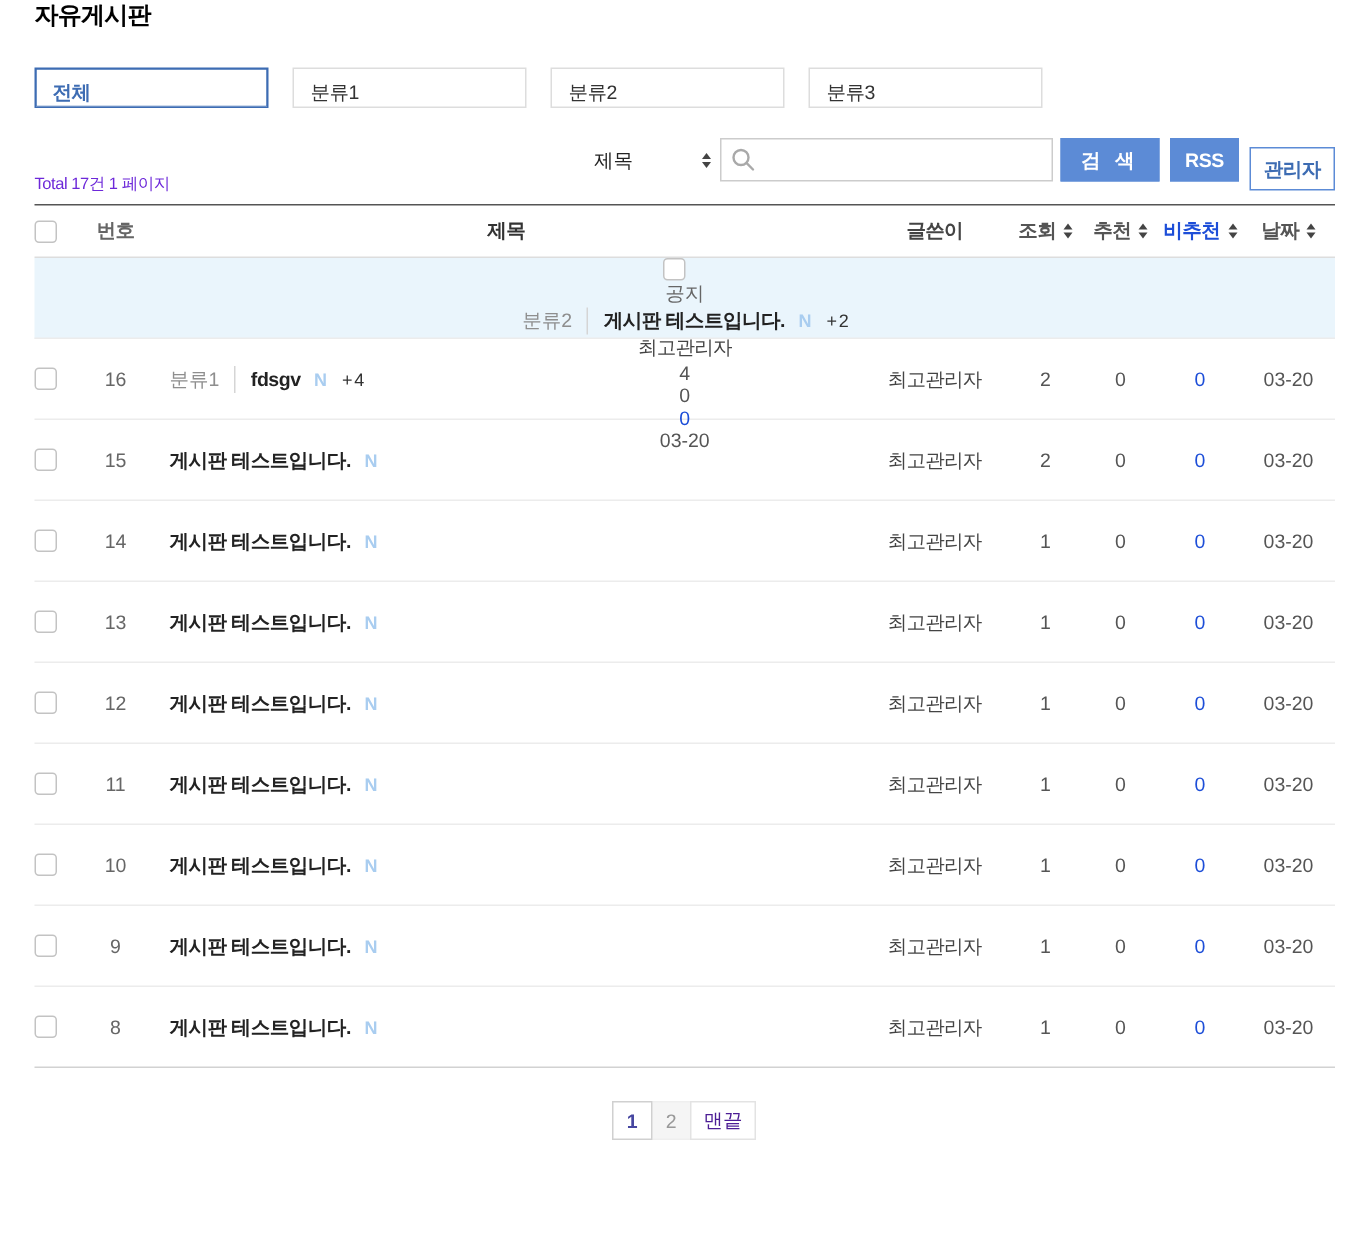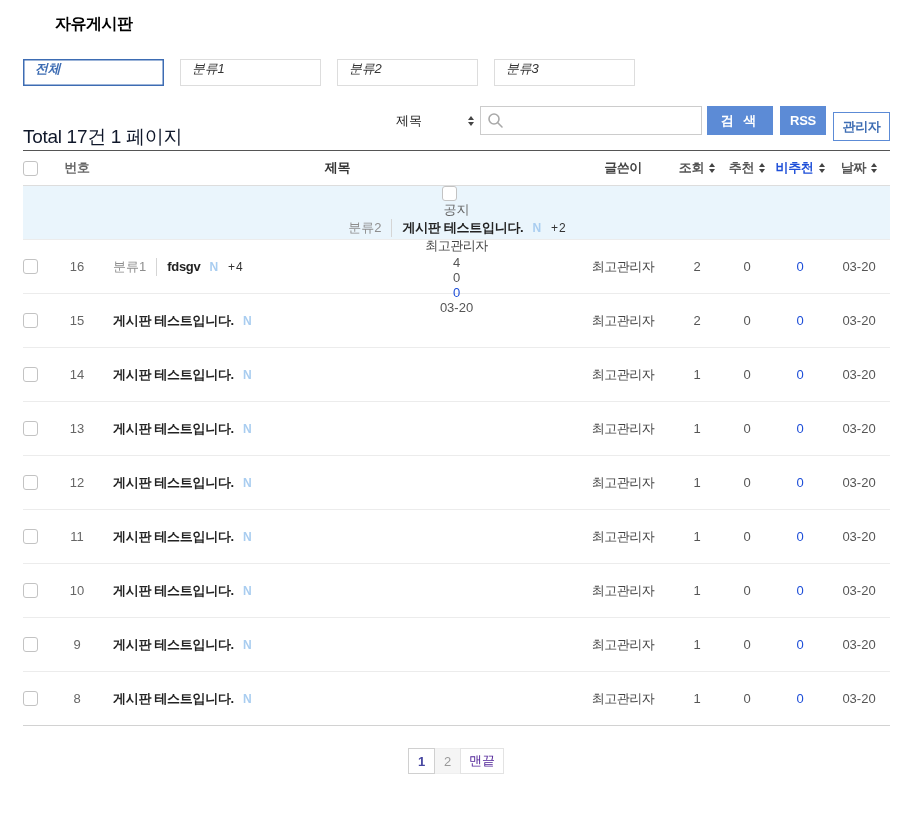--- a/index.html
+++ b/index.html
@@ -7,31 +7,31 @@
     --accent-dark:#3d6cb3;
     --notice-bg:#eaf5fc;
     --new-badge:#a9cdf0;
   }
   *{box-sizing:border-box;margin:0;padding:0;}
   html,body{width:913px;background:#fff;}
   body{font-family:"Liberation Sans","DejaVu Sans",sans-serif;color:#333;}
   .page{width:913px;padding:0 23px;}
 
   
-  .page-title{font-size:16px;font-weight:bold;color:#000;padding-top:14px;letter-spacing:-0.5px;margin-left:32px;}
+  .page-title{font-size:16px;font-weight:bold;color:#000;letter-spacing:-0.5px;}
 
   
   .tabs{display:flex;gap:16px;margin-top:24px;}
-  .tab{width:141px;height:27px;border:1px solid #ddd;background:#fff;display:flex;align-items:flex-start;
-       padding-left:11px;font-size:13px;color:#333;cursor:pointer;letter-spacing:-0.3px;font-style:italic;}
+  .tab{width:156px;height:27px;border:1px solid #ddd;background:#fff;display:flex;align-items:flex-end;
+       padding-left:11px;font-size:13px;color:#333;cursor:pointer;letter-spacing:-0.3px;}
   .tab.active{border:1px solid var(--accent-dark);color:var(--accent-dark);font-weight:bold;box-shadow:inset 0 0 0 0.5px var(--accent-dark);}
 
   
   .list-bar{display:flex;align-items:center;justify-content:space-between;margin-top:20px;height:29px;}
-  .total-text{font-size:19px;color:#0f172a;letter-spacing:-0.3px;margin-top:32px;}
+  .total-text{font-size:11px;color:#6d28d9;letter-spacing:-0.3px;margin-top:32px;}
   .search-area{display:flex;align-items:center;}
   .field-select{display:flex;align-items:center;justify-content:space-between;width:88px;height:29px;
                 padding:0 6px 0 4px;font-size:13px;color:#222;cursor:pointer;}
   .stepper{display:inline-flex;flex-direction:column;align-items:center;}
   .stepper b{width:0;height:0;border-left:3.5px solid transparent;border-right:3.5px solid transparent;}
   .stepper .up{border-bottom:4.5px solid #444;margin-bottom:2px;}
   .stepper .dn{border-top:4.5px solid #444;}
   .search-box{display:flex;align-items:center;width:222px;height:29px;border:1px solid #ccc;background:#fff;}
   .search-box .mag{display:flex;align-items:center;justify-content:center;width:28px;height:100%;}
   .search-box input{border:0;outline:none;flex:1;height:100%;font-size:13px;padding:0 6px 0 0;background:transparent;}

